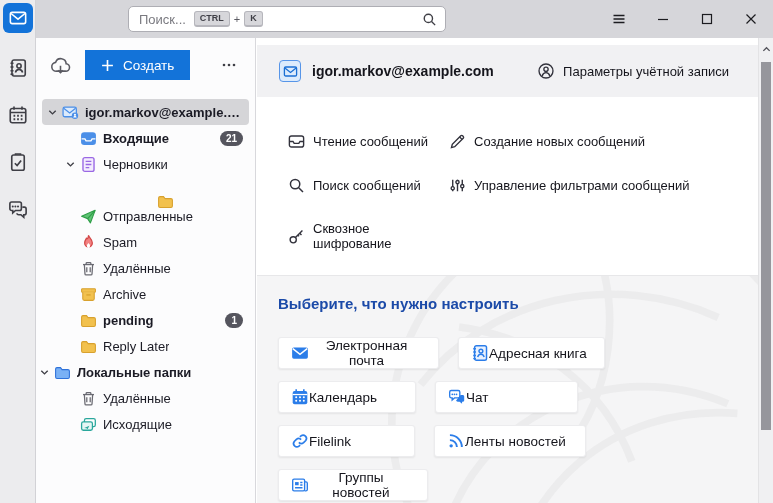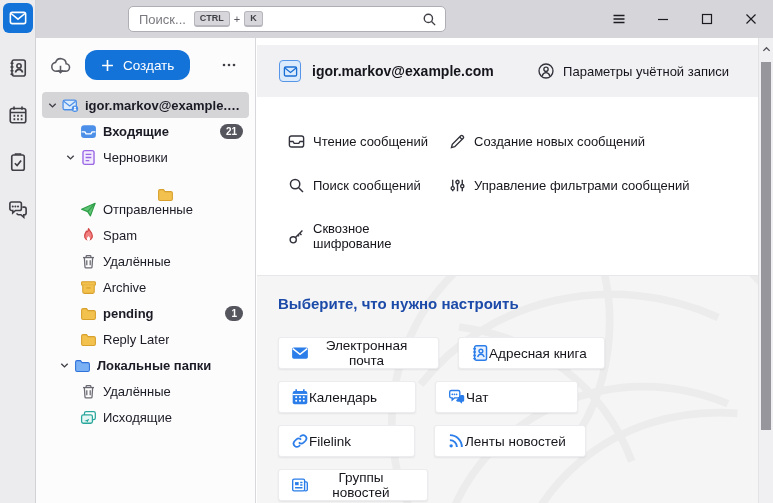--- a/index.html
+++ b/index.html
@@ -19,25 +19,25 @@
   .searchbox .ph { margin-right:8px; }
   .kbd { background:#d7d7db; border:1px solid #b6b6bc; border-bottom-width:2px; border-radius:3px; font-size:9px; font-weight:700; color:#3f3f46; padding:1px 5px; line-height:11px; }
   .kbd-plus { margin:0 4px; color:#5a5a62; font-size:11px; }
   .search-mag { margin-left:auto; color:#3f3f46; display:flex; }
   .win-controls { margin-left:auto; display:flex; height:100%; }
   .win-btn { width:44px; height:100%; display:flex; align-items:center; justify-content:center; color:#1c1c20; }
 
   
   .folderpane { position:absolute; left:36px; top:38px; bottom:0; width:220px; background:#fcfcfd; border-right:1px solid #d8d8dc; }
   .fp-header { display:flex; align-items:center; padding:12px 12px 8px 14px; }
-  .btn-create { margin-left:14px; height:30px; background:#1373d9; color:#fff; border:none; border-radius:12px; display:flex; align-items:center; gap:9px; padding:0 16px; font-size:13.5px; font-family:inherit; }
+  .btn-create { margin-left:14px; height:30px; background:#1373d9; color:#fff; border:none; border-radius:0; display:flex; align-items:center; gap:9px; padding:0 16px; font-size:13.5px; font-family:inherit; }
   .fp-more { margin-left:auto; margin-right:6px; display:flex; color:#3f3f46; }
-  .tree { margin-top:4px; }
+  .tree { margin-top:11px; }
   .trow { height:26px; display:flex; align-items:center; padding-right:4px; }
-  .trow.lvl0 { padding-left:20px; }
+  .trow.lvl0 { padding-left:0; }
   .trow.lvl1 { padding-left:26px; }
   .trow.lvl2 { padding-left:48px;flex-direction:column; }
   .trow.selected { background:#d5d5d8; border-radius:4px; margin:0 6px; padding-left:2px; }
   .chev { width:16px; flex:0 0 16px; display:flex; align-items:center; justify-content:center; color:#3f3f46; }
   .chev.hidden { visibility:hidden; }
   .ficon { width:17px; height:17px; flex:0 0 17px; margin:0 6px 0 2px; display:flex; align-items:center; justify-content:center; }
   .tlabel { white-space:nowrap; overflow:hidden; text-overflow:ellipsis; }
   .bold { font-weight:700; }
   .badge { margin-left:auto; margin-right:8px; background:#55555e; color:#fff; font-size:10px; font-weight:700; border-radius:9px; padding:2px 6px; min-width:9px; text-align:center; line-height:11px; }
 

